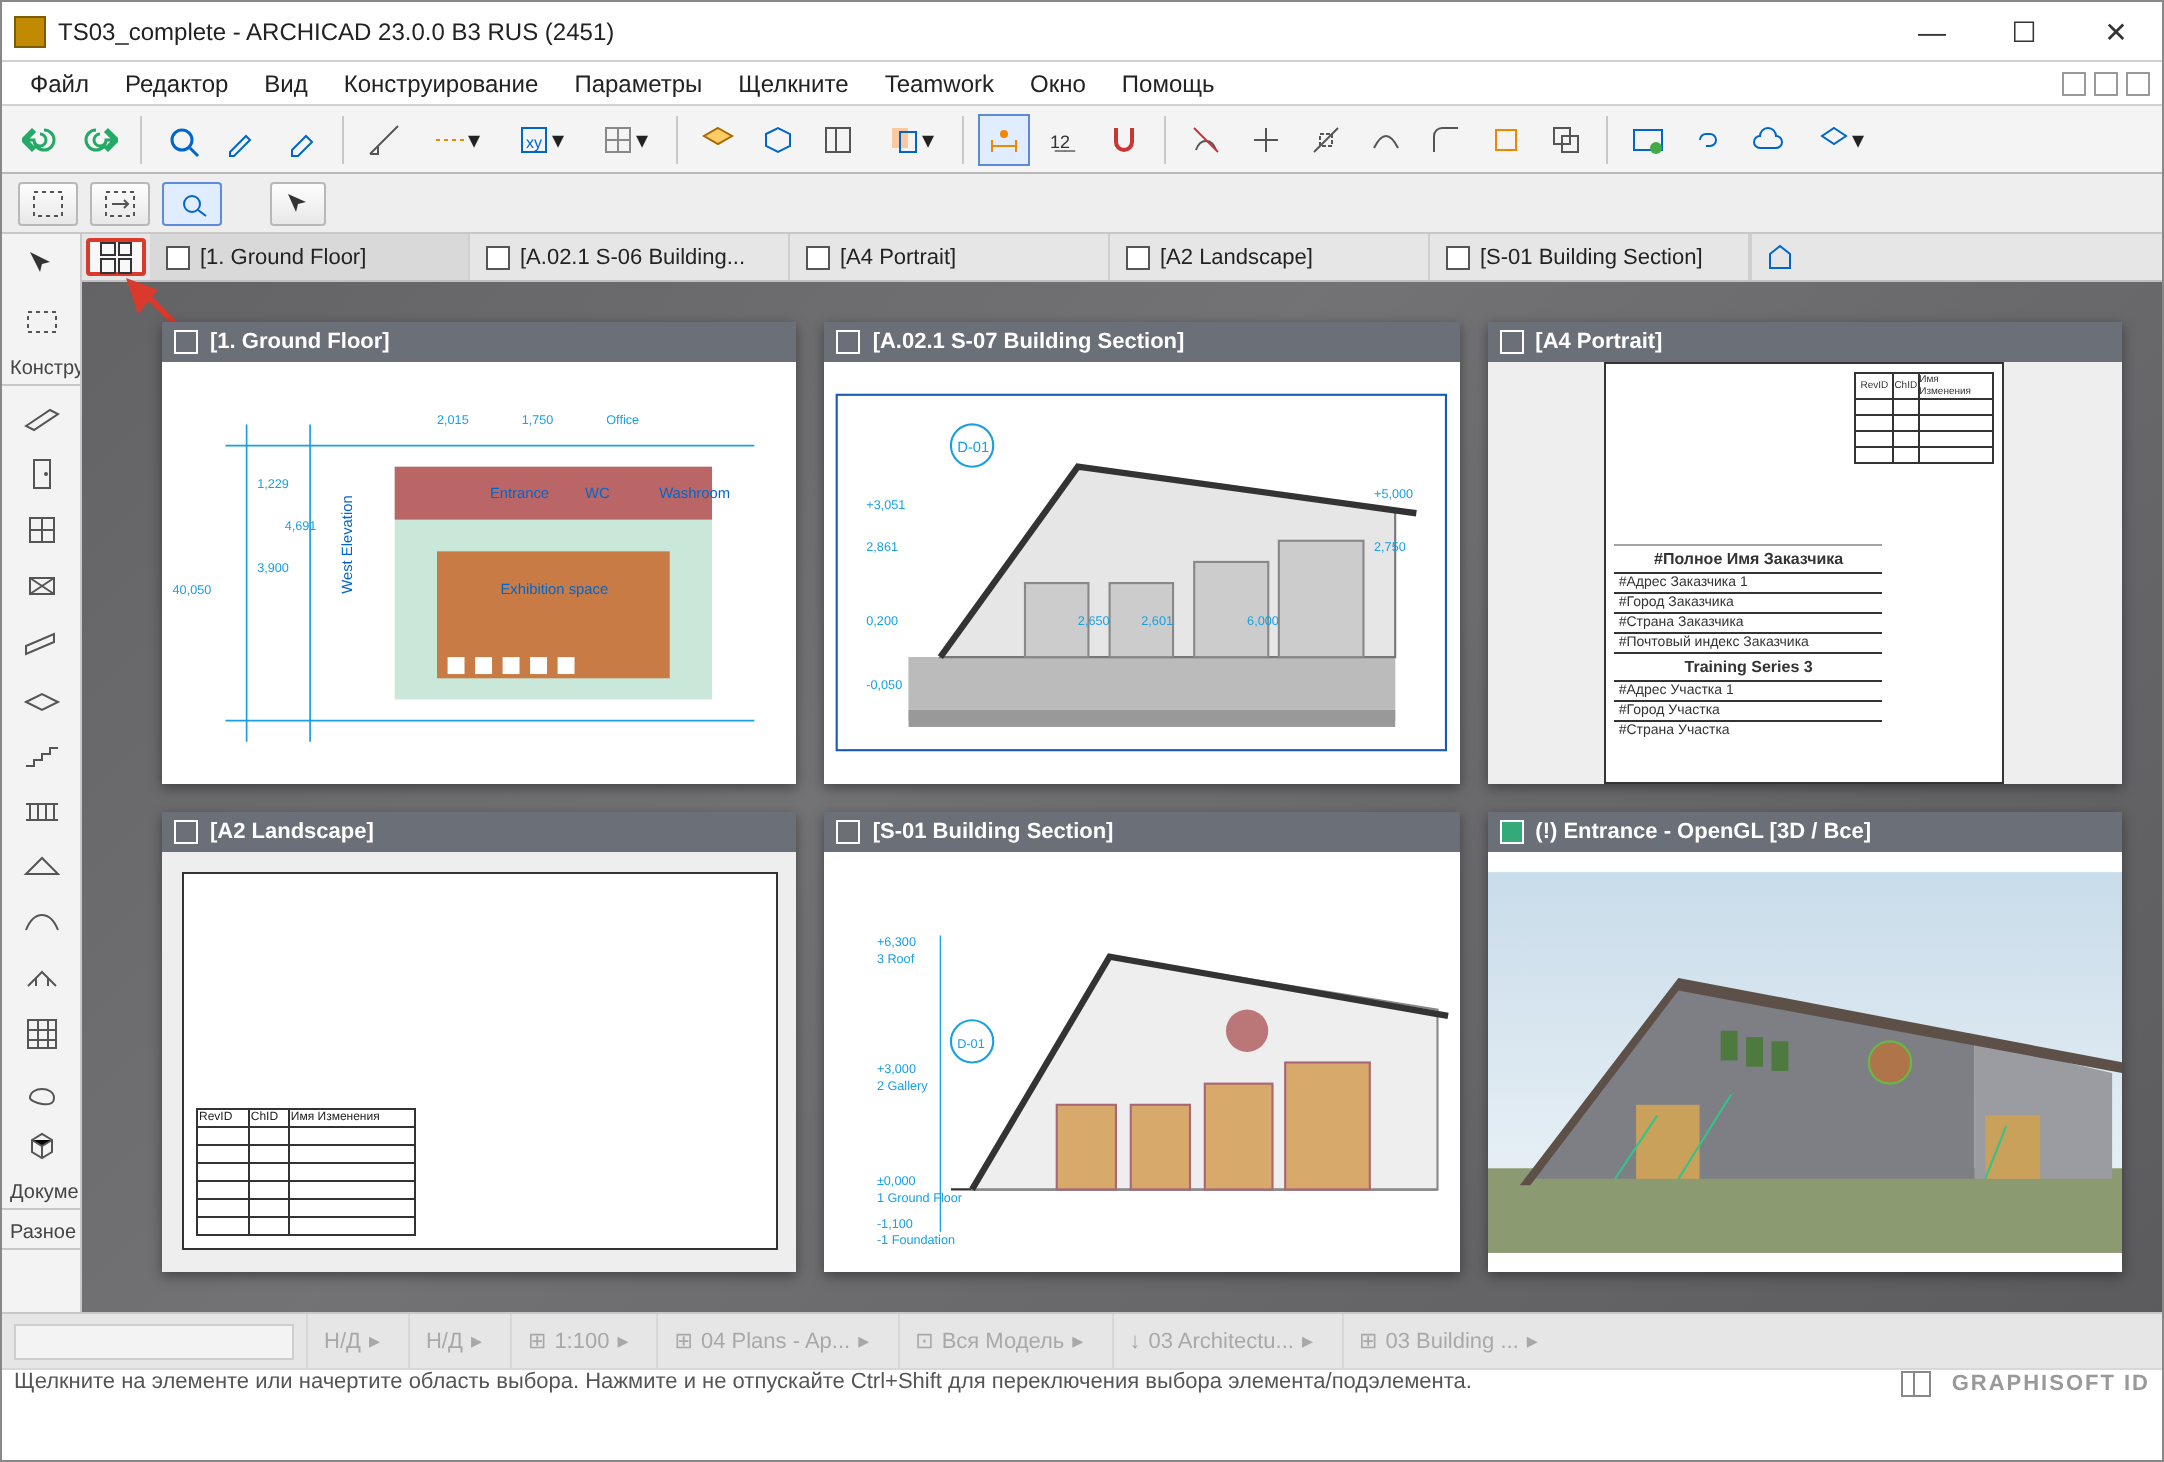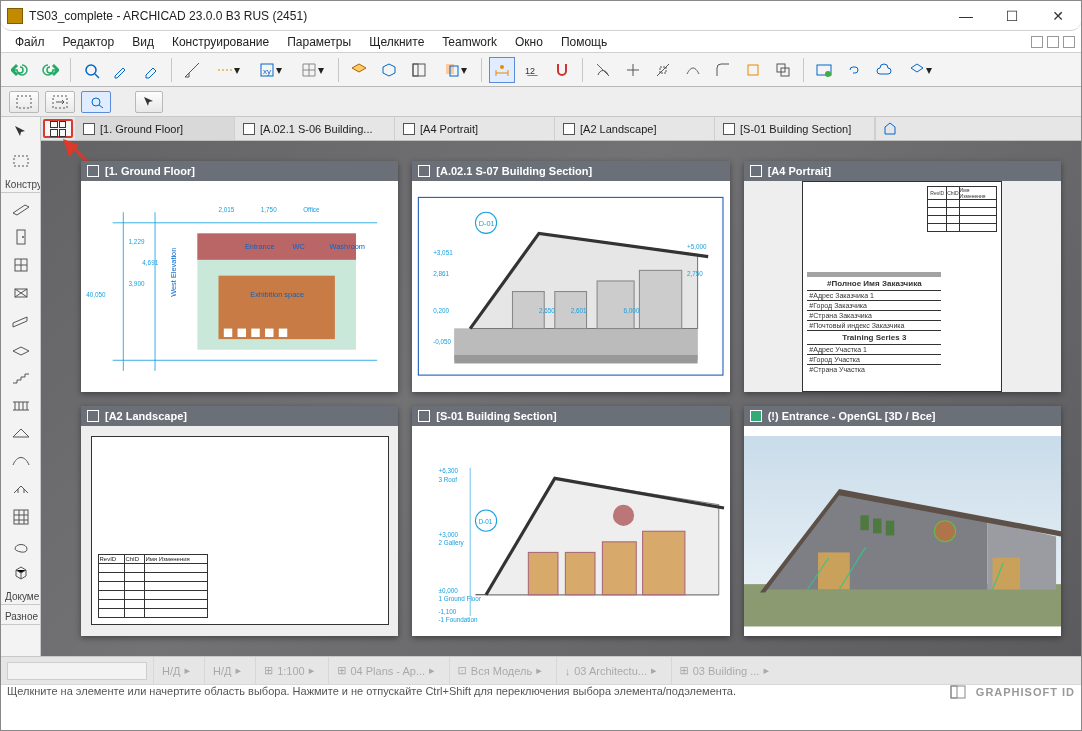--- a/index.html
+++ b/index.html
@@ -1,17 +1,17 @@
 <!DOCTYPE html>
 <html><head>
 <meta charset="utf-8">
 <style>
 * { box-sizing: border-box; margin: 0; padding: 0; font-family: "Segoe UI", Tahoma, sans-serif; }
 body { width: 1082px; height: 731px; background: #fff; overflow: hidden; font-size: 12px; color: #222; border:1px solid #888;}
-.titlebar { height: 30px; display: flex; align-items: center; justify-content: space-between; padding: 0 0 0 6px; background: #fff; border-bottom: 1px solid #d0d0d0; border-radius: 10px; }
+.titlebar { height: 30px; display: flex; align-items: center; justify-content: space-between; padding: 0 0 0 6px; background: #fff; border-bottom: 1px solid #d0d0d0; }
 .titlebar-left { display: flex; align-items: center; gap: 6px; }
 .app-icon { width: 16px; height: 16px; background:#c28a00; border:1px solid #7a5d00;}
 .titlebar-title { font-size: 12px; }
 .win-controls { display: flex; }
 .win-btn { width: 46px; height: 30px; display:flex; align-items:center; justify-content:center; font-size:14px; color:#333;}
 .menubar { height: 22px; display: flex; align-items: center; gap: 2px; padding: 0 6px; border-bottom: 1px solid #d0d0d0; font-size:12px;}
 .menu-item { padding: 2px 8px; }
 .menu-right{margin-left:auto; display:flex; gap:4px;}
 .sml{width:12px;height:12px; border:1px solid #999; background:#fff;}
 .toolbar { height: 34px; display: flex; align-items: center; gap: 4px; padding: 2px 6px; border-bottom: 1px solid #b8b8b8; background:#f4f4f4;}
@@ -505,21 +505,21 @@
                         <td style="border:1px solid #333"></td>
                       </tr>
                 <tr>
                         <td style="border:1px solid #333;height:8px"></td>
                         <td style="border:1px solid #333"></td>
                         <td style="border:1px solid #333"></td>
                       </tr>
                     </tbody>
                   </table>
               </div>
-              <div style="position:absolute;left:4px;right:60px;top:90px;border-top:5px solid #a3a3a3">
+              <div style="position:absolute;left:4px;right:60px;top:90px;border-top:1px solid #a3a3a3">
                 <div style="text-align:center;font-weight:bold;font-size:8px;padding:2px">#Полное Имя Заказчика</div>
                 <div style="border-top:1px solid #333;padding:1px 2px">#Адрес Заказчика 1</div>
                 <div style="border-top:1px solid #333;padding:1px 2px">#Город Заказчика</div>
                 <div style="border-top:1px solid #333;padding:1px 2px">#Страна Заказчика</div>
                 <div style="border-top:1px solid #333;padding:1px 2px">#Почтовый индекс Заказчика</div>
                 <div style="border-top:1px solid #333;text-align:center;font-weight:bold;font-size:8px;padding:2px">Training Series 3</div>
                 <div style="border-top:1px solid #333;padding:1px 2px">#Адрес Участка 1</div>
                 <div style="border-top:1px solid #333;padding:1px 2px">#Город Участка</div>
                 <div style="border-top:1px solid #333;padding:1px 2px">#Страна Участка</div>
               </div>

